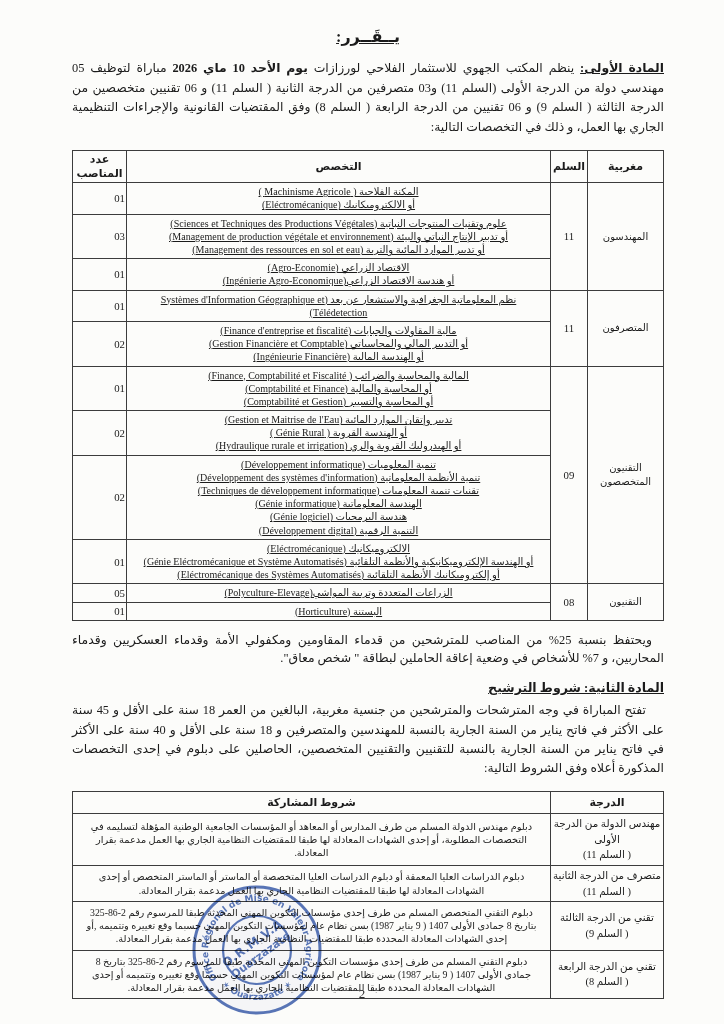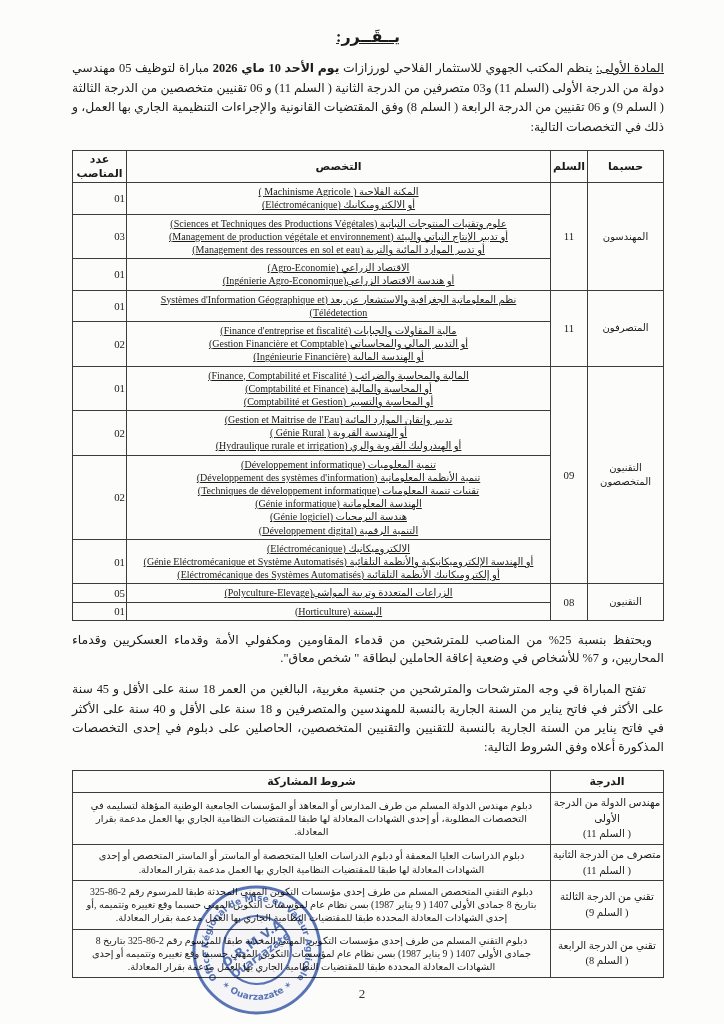--- a/index.html
+++ b/index.html
@@ -10,21 +10,21 @@
     color:#1b1b1b;
     position:relative;
     overflow:hidden;
   }
   .content { position:absolute; left:72px; top:0; width:592px; direction:rtl; }
   .doc-title {
     text-align:center; font-weight:bold; font-size:16px;
     text-decoration:underline; margin-top:27px; letter-spacing:1px;
   }
   .intro { margin-top:13px; font-size:12.4px; line-height:1.58; text-align:justify; }
-  .bu { font-weight:normal; text-decoration:underline; }
+  .bu { font-weight:bold; text-decoration:underline; }
   .bold { font-weight:bold; }
 
   table { border-collapse:collapse; width:100%; direction:rtl; }
   td, th { border:1px solid #3c3c3c; }
 
   .t1 { margin-top:8px; }
   .t1 th { font-size:11px; font-weight:bold; padding:2px 1px; line-height:1.25; }
   .cat-cell  { width:71px; font-size:10px; text-align:center; padding:1px 2px; line-height:1.35; }
   .scale-cell{ width:34px; font-size:10.8px; text-align:center; }
   .spec-cell { font-size:10px; line-height:1.32; text-align:center; white-space:pre-line; padding:2px 6px;text-decoration:underline; }
@@ -60,21 +60,21 @@
 
   <table class="t1">
     <colgroup>
       <col style="width:71px">
         <col style="width:34px">
         <col>
         <col style="width:51px">
     </colgroup>
     <tbody>
         <tr>
-      <th>حسبما</th>
+      <th>مغربية</th>
       <th>السلم</th>
       <th>التخصص</th>
       <th>عدد المناصب</th>
     </tr>
     <tr>
       <td class="cat-cell" rowspan="3">المهندسون</td>
       <td class="scale-cell" rowspan="3">11</td>
       <td class="spec-cell">المكنة الفلاحية ( Machinisme Agricole )
 أو الالكتروميكانيك (Eléctromécanique)</td>
       <td class="count-cell">01</td>
@@ -139,20 +139,21 @@
     </tr>
     <tr>
       <td class="spec-cell">البستنة (Horticulture)</td>
       <td class="count-cell">01</td>
     </tr>
   </tbody>
     </table>
 
   <p class="reserve">ويحتفظ بنسبة 25% من المناصب للمترشحين من قدماء المقاومين ومكفولي الأمة وقدماء العسكريين وقدماء المحاربين، و 7% للأشخاص في وضعية إعاقة الحاملين لبطاقة " شخص معاق".</p>
 
+  <div class="art2-heading">المادة الثانية: شروط الترشيح</div>
 
   <p class="art2-text">تفتح المباراة في وجه المترشحات والمترشحين من جنسية مغربية، البالغين من العمر 18 سنة على الأقل و 45 سنة على الأكثر في فاتح يناير من السنة الجارية بالنسبة للمهندسين والمتصرفين و 18 سنة على الأقل و 40 سنة على الأكثر في فاتح يناير من السنة الجارية بالنسبة للتقنيين والتقنيين المتخصصين، الحاصلين على دبلوم في إحدى التخصصات المذكورة أعلاه وفق الشروط التالية:</p>
 
   <table class="t2">
     <colgroup>
       <col style="width:108px">
         <col>
     </colgroup>
     <tbody>
         <tr>

